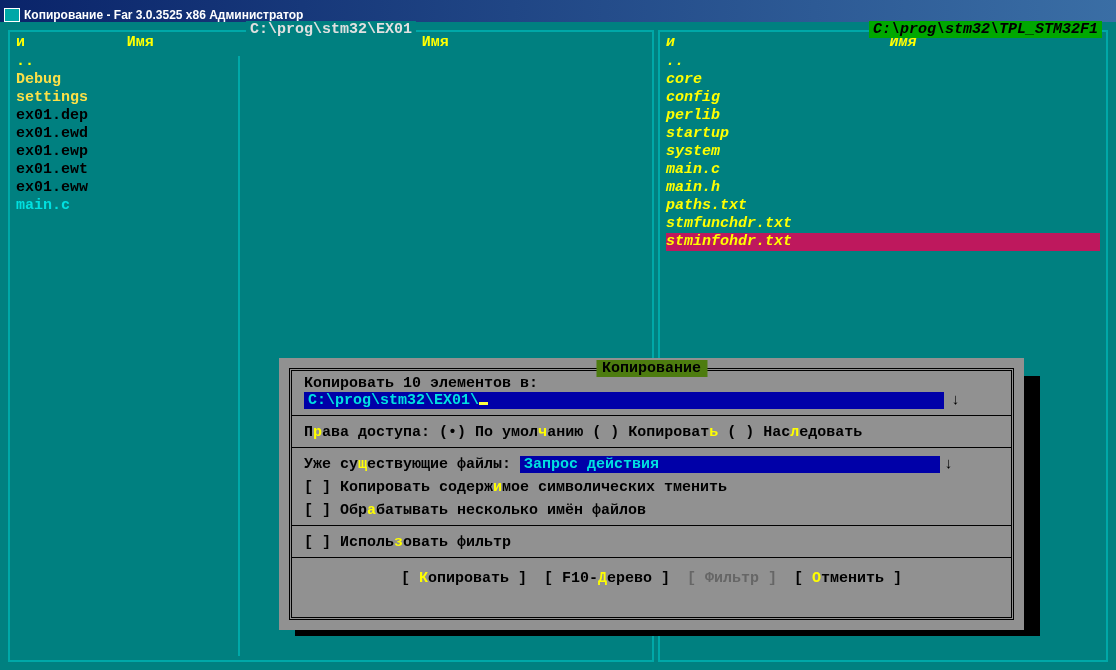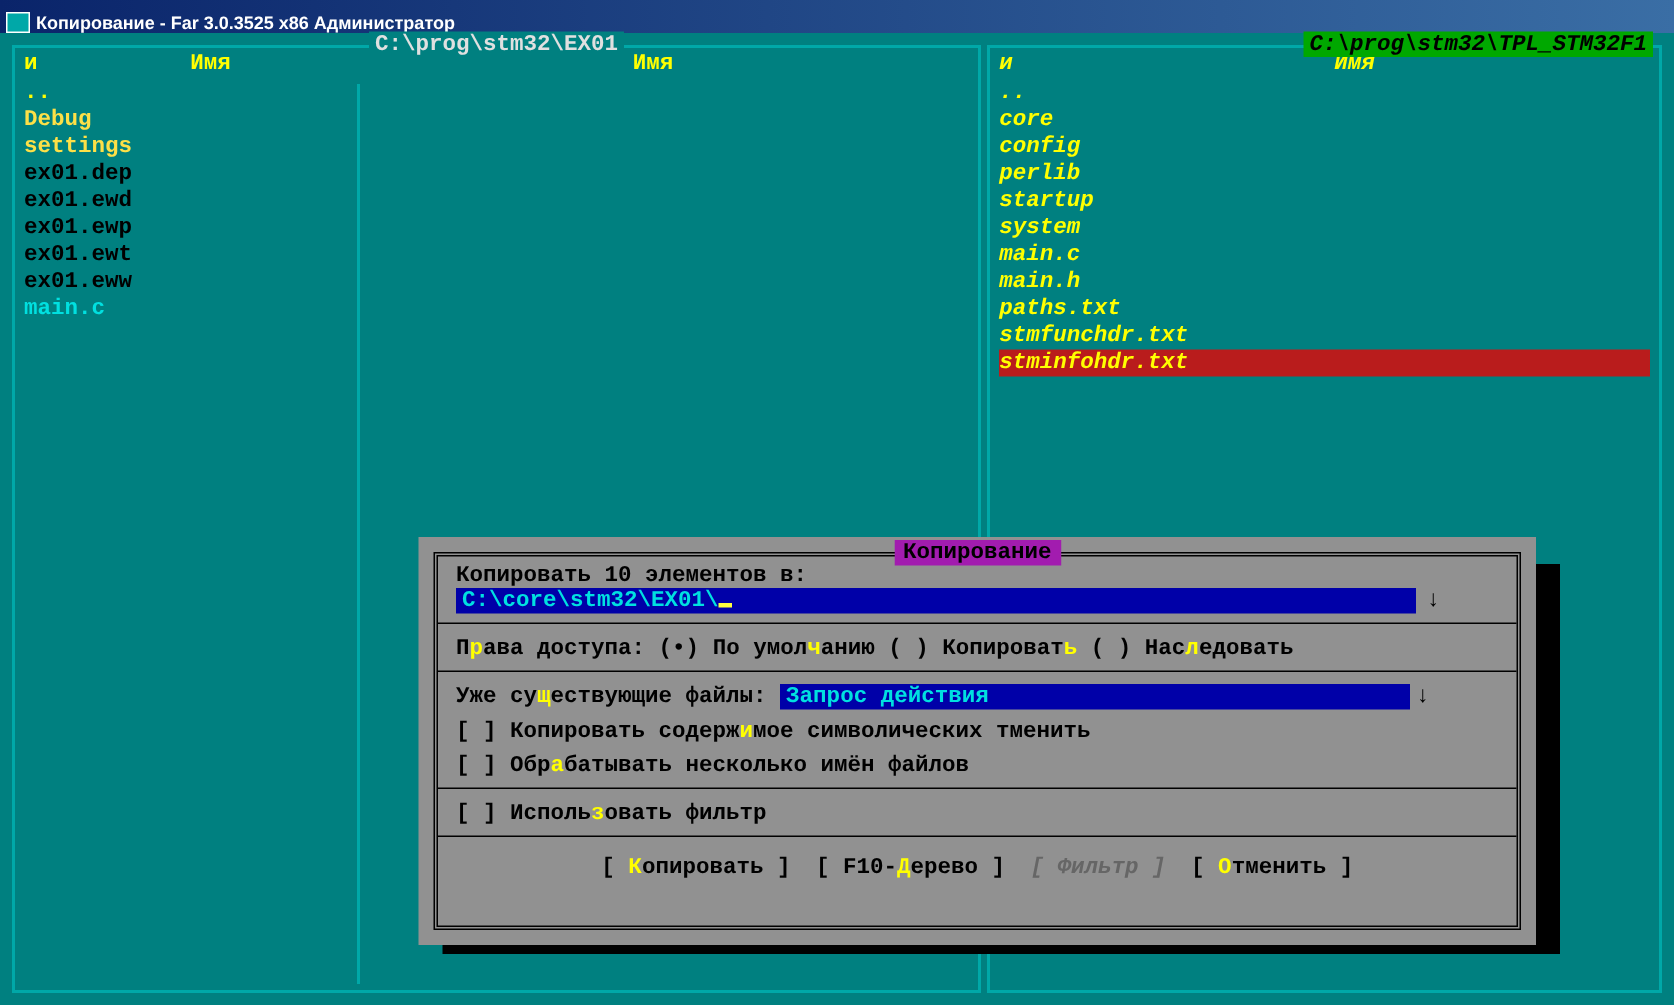--- a/index.html
+++ b/index.html
@@ -66,21 +66,21 @@
   .file-list {
     padding: 0 6px;
   }
   .file-row { line-height: 18px; white-space: pre; }
   .clr-parent   { color: #ffff00; }
   .clr-folder   { color: #fde047; }
   .clr-grey     { color: #000000; }
   .clr-cyan     { color: #00e0e0; }
   .clr-yellow   { color: #ffff00; }
   .file-row.selected {
-    background: #b91c1c;
+    background: #be185d;
     color: #ffff00;
   }
 
   .inner-sep {
     position: absolute;
     top: 24px;
     bottom: 4px;
     width: 2px;
     background: #00a8a8;
   }
@@ -110,21 +110,21 @@
     background: #919191;
     color: #000;
     height: 100%;
     position: relative;
   }
   .dialog-title {
     position: absolute;
     top: -11px;
     left: 50%;
     transform: translateX(-50%);
-    background: #a21caf;
+    background: #4d7c0f;
     padding: 0 6px;
   }
   .dialog-row {
     padding: 4px 12px 2px 12px;
   }
   .dialog-sep {
     border-top: 1px solid #000;
     margin: 4px 0;
   }
   .dlg-input {
@@ -154,21 +154,21 @@
   .hotkey { color: #ffff00; }
   .radiobox { letter-spacing: 0px; }
   .dialog-buttons {
     text-align: center;
     padding: 8px 0;
   }
   .dlg-btn {
     display: inline-block;
     padding: 0 4px;
   }
-  .dlg-btn.disabled { color: #666; font-style: italic; }
+  .dlg-btn.disabled { color: #666; }
   .arrow-down {
     color: #000;
     position: absolute;
     right: -16px;
   }
   .arrow-down2 {
     color: #000;
     margin-left: 4px;
   }
 </style>
@@ -227,21 +227,21 @@
   </div>
 
   <div class="dialog-shadow"></div>
   <div class="dialog-outer">
     <div class="dialog">
       <div class="dialog-title">Копирование</div>
 
       <div class="dialog-row">
         <div>Копировать 10 элементов в:</div>
         <span class="dlg-input">
-          <span>C:\core\stm32\EX01\</span><span class="cursor"></span>
+          <span>C:\prog\stm32\EX01\</span><span class="cursor"></span>
           <span class="arrow-down">↓</span>
         </span>
       </div>
 
       <div class="dialog-sep"></div>
 
       <div class="dialog-row radiobox">
         <span>П</span><span class="hotkey">р</span><span>ава доступа:</span>
         <span>
           <span>(•) По умол</span><span class="hotkey">ч</span><span>анию</span>

